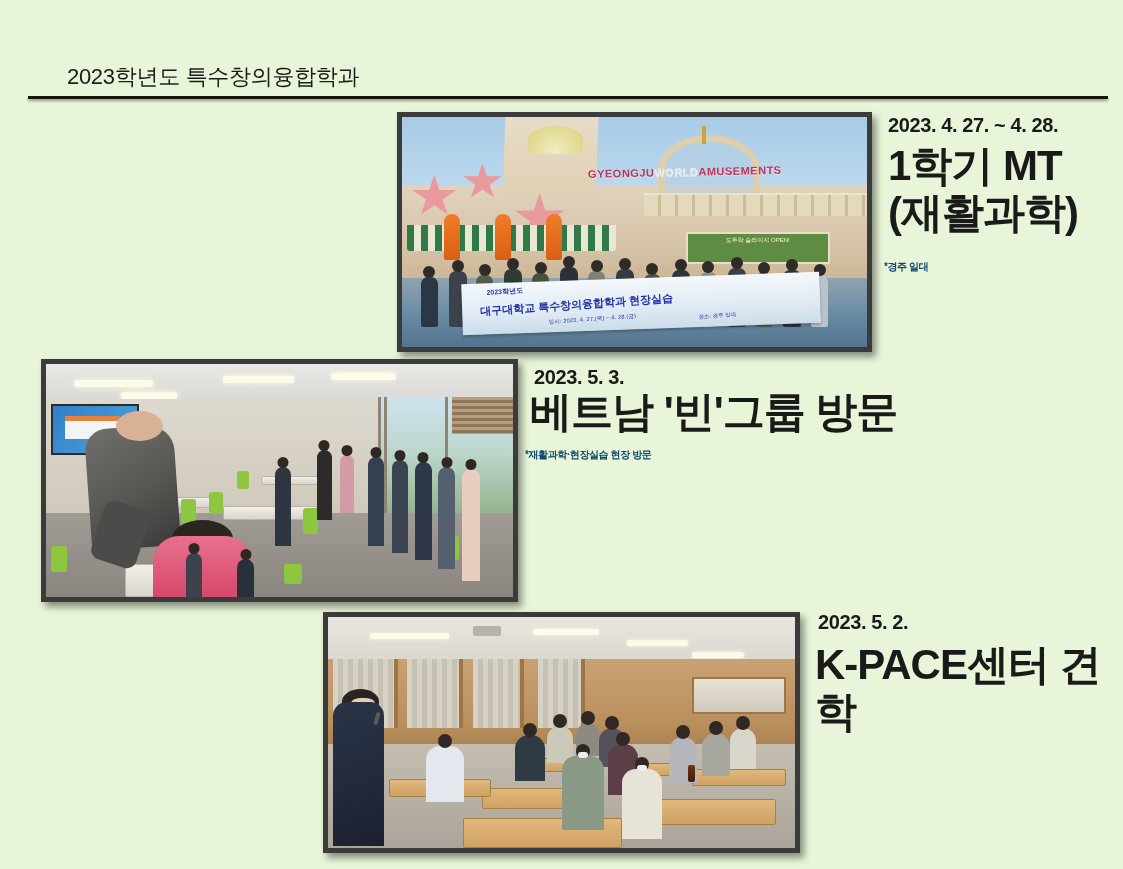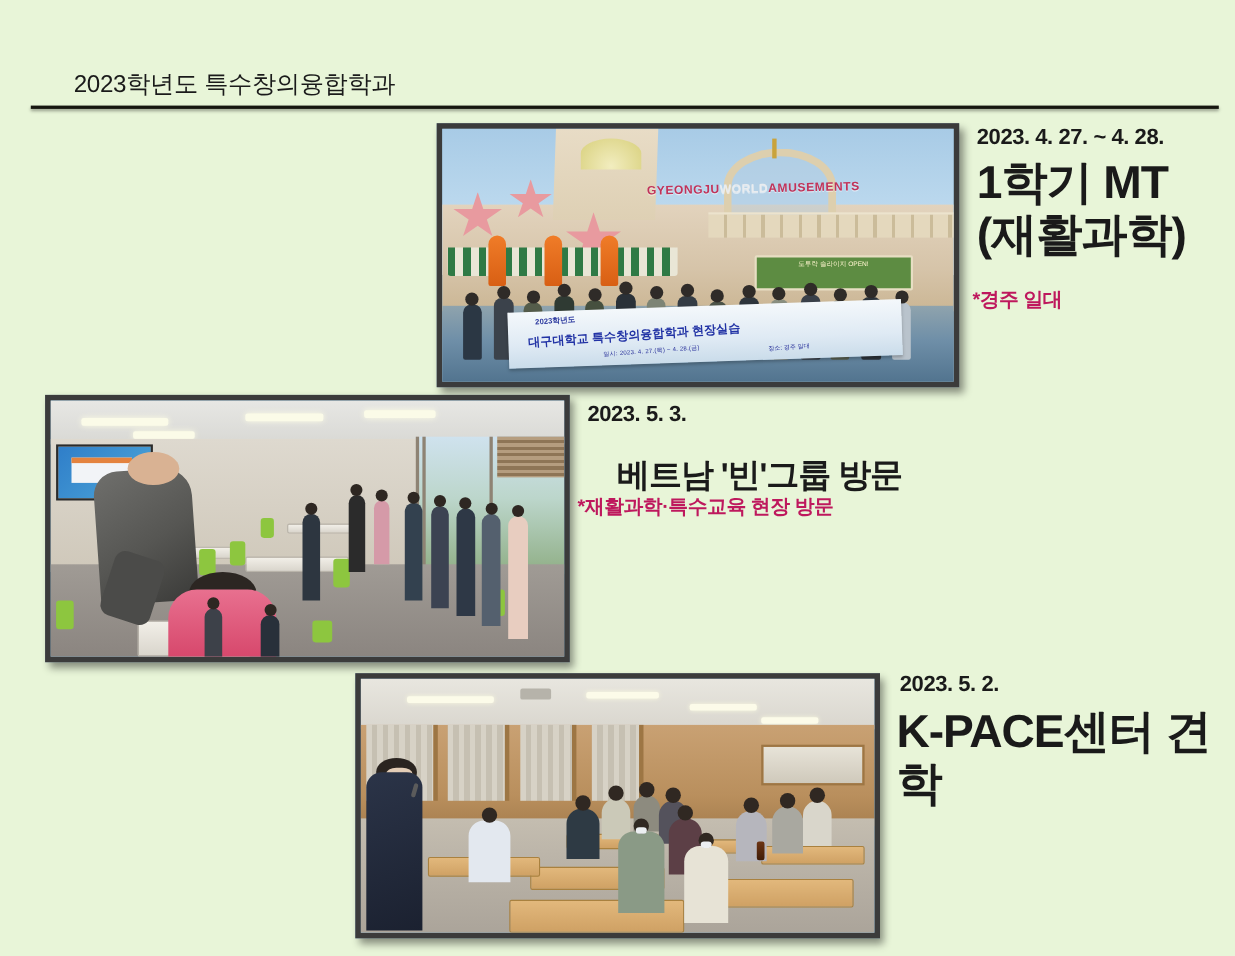--- a/index.html
+++ b/index.html
@@ -324,30 +324,30 @@
     font-size:20px; font-weight:bold; letter-spacing:-0.4px;
     color:#1a1a1a; white-space:nowrap;
   }
   .entry-title {
     position:absolute;
     font-weight:bold; letter-spacing:-1px; line-height:1.12;
     color:#1a1a1a;
   }
   .entry-note {
     position:absolute;
-    font-size:18px; font-weight:bold; letter-spacing:-0.4px;
-    color:#be185d; white-space:nowrap;
+    font-size:10px; font-weight:bold; letter-spacing:-0.4px;
+    color:#0c4a6e; white-space:nowrap;
   }
 
   #mt-date    { left:888px; top:114px; }
   #mt-title   { left:888px; top:142px; font-size:42px; width:230px; }
   #mt-note    { left:884px; top:260px; }
 
   #vin-date   { left:534px; top:366px; }
-  #vin-title  { left:530px; top:416px; font-size:30px; white-space:nowrap;margin-left:31px; }
+  #vin-title  { left:530px; top:388px; font-size:42px; white-space:nowrap; }
   #vin-note   { left:525px; top:448px; }
 
   #kpace-date { left:818px; top:611px; }
   #kpace-title{ left:815px; top:641px; font-size:42px; width:300px; }
 </style>
 </head>
 <body>
 
 <div class="slide-title">2023학년도 특수창의융합학과</div>
 <div class="title-rule"></div>
@@ -501,21 +501,21 @@
         <div class="c2-guest-head"></div>
       </div>
     <div class="c2-guest" style="left:89%; top:45%; height:48%; width:18px; background:#e8cdc0;">
         <div class="c2-guest-head"></div>
       </div>
   </div>
 </div>
 
 <div class="entry-date" id="vin-date">2023. 5. 3.</div>
 <div class="entry-title" id="vin-title">베트남 '빈'그룹 방문</div>
-<div class="entry-note" id="vin-note">*재활과학·특수교육 현장 방문</div>
+<div class="entry-note" id="vin-note">*재활과학·현장실습 현장 방문</div>
 
 <div class="photo" id="photo-kpace">
   <div class="photo-inner">
     <div class="c3-ceiling"></div>
     <div class="c3-light" style="left:9%;  top:7%;  width:17%;"></div>
     <div class="c3-light" style="left:44%; top:5%;  width:14%;"></div>
     <div class="c3-light" style="left:64%; top:10%; width:13%;"></div>
     <div class="c3-light" style="left:78%; top:15%; width:11%;"></div>
     <div class="c3-proj"></div>
     <div class="c3-backwall"></div>

